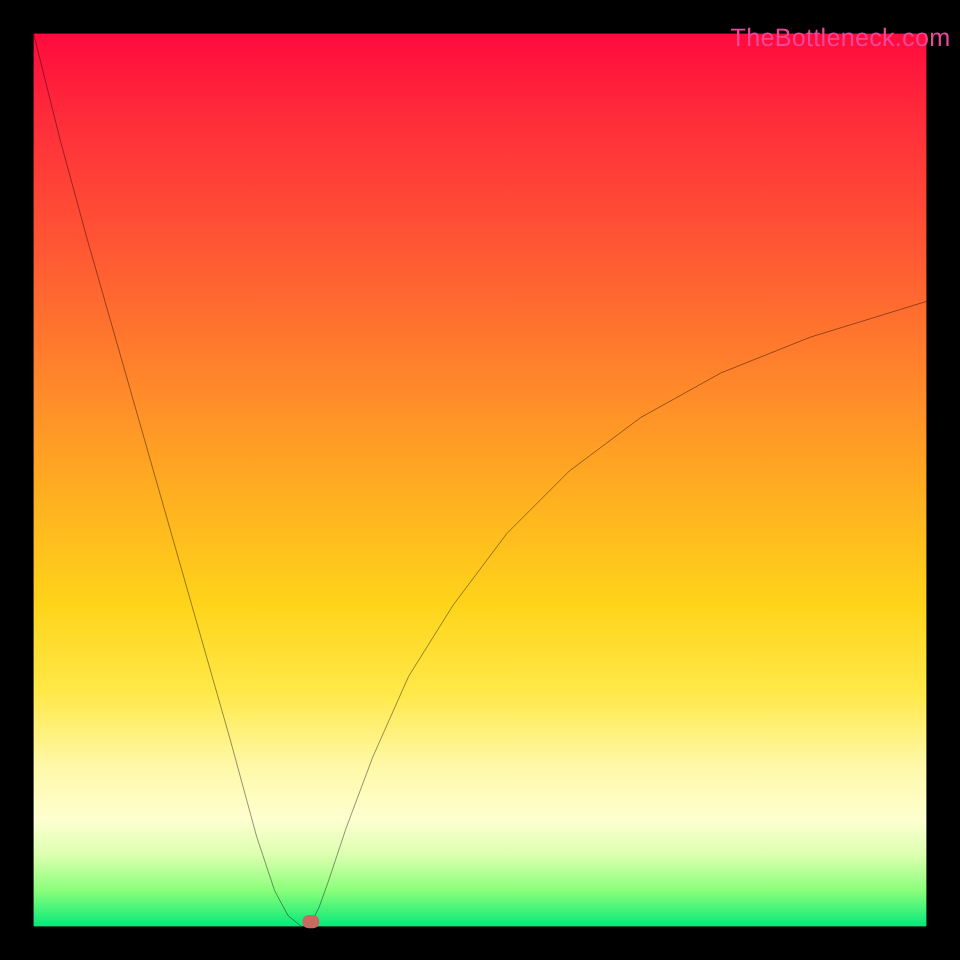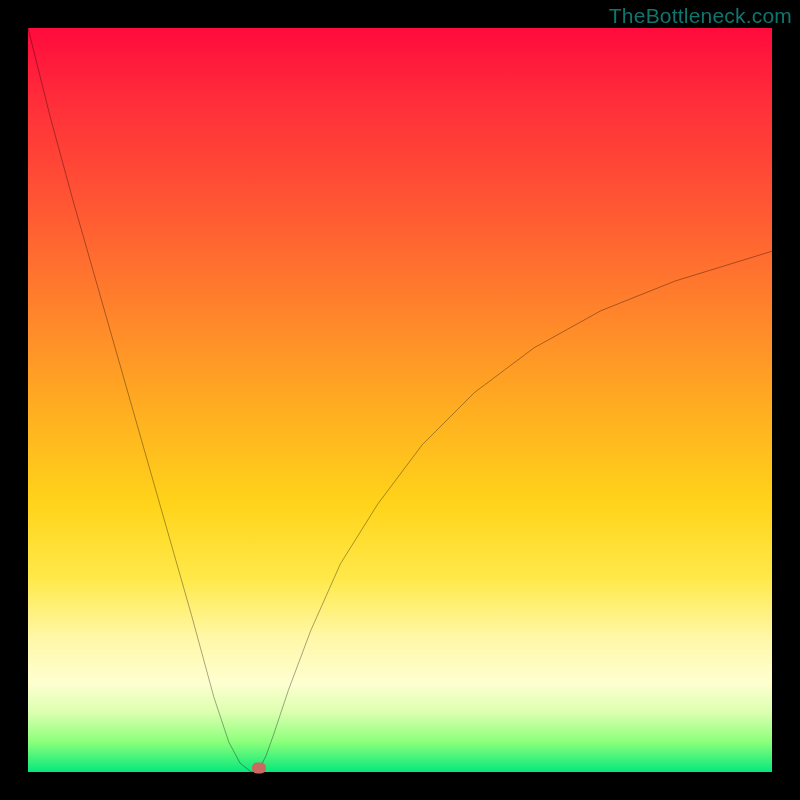--- a/index.html
+++ b/index.html
@@ -48,23 +48,23 @@
   .marker {
     position: absolute;
     width: 14px;
     height: 11px;
     border-radius: 5px;
     background: #c86a5f;
     transform: translate(-50%, -50%);
   }
   .watermark {
     position: absolute;
-    top: 4px;
+    top: 20px;
     right: 8px;
-    color: #0f766e;
+    color: #ec4899;
     font-size: 21px;
     font-weight: 500;
     letter-spacing: 0.2px;
   }
 </style>
 </head>
 <body>
 
 <div class="frame">
   <div class="plot">

